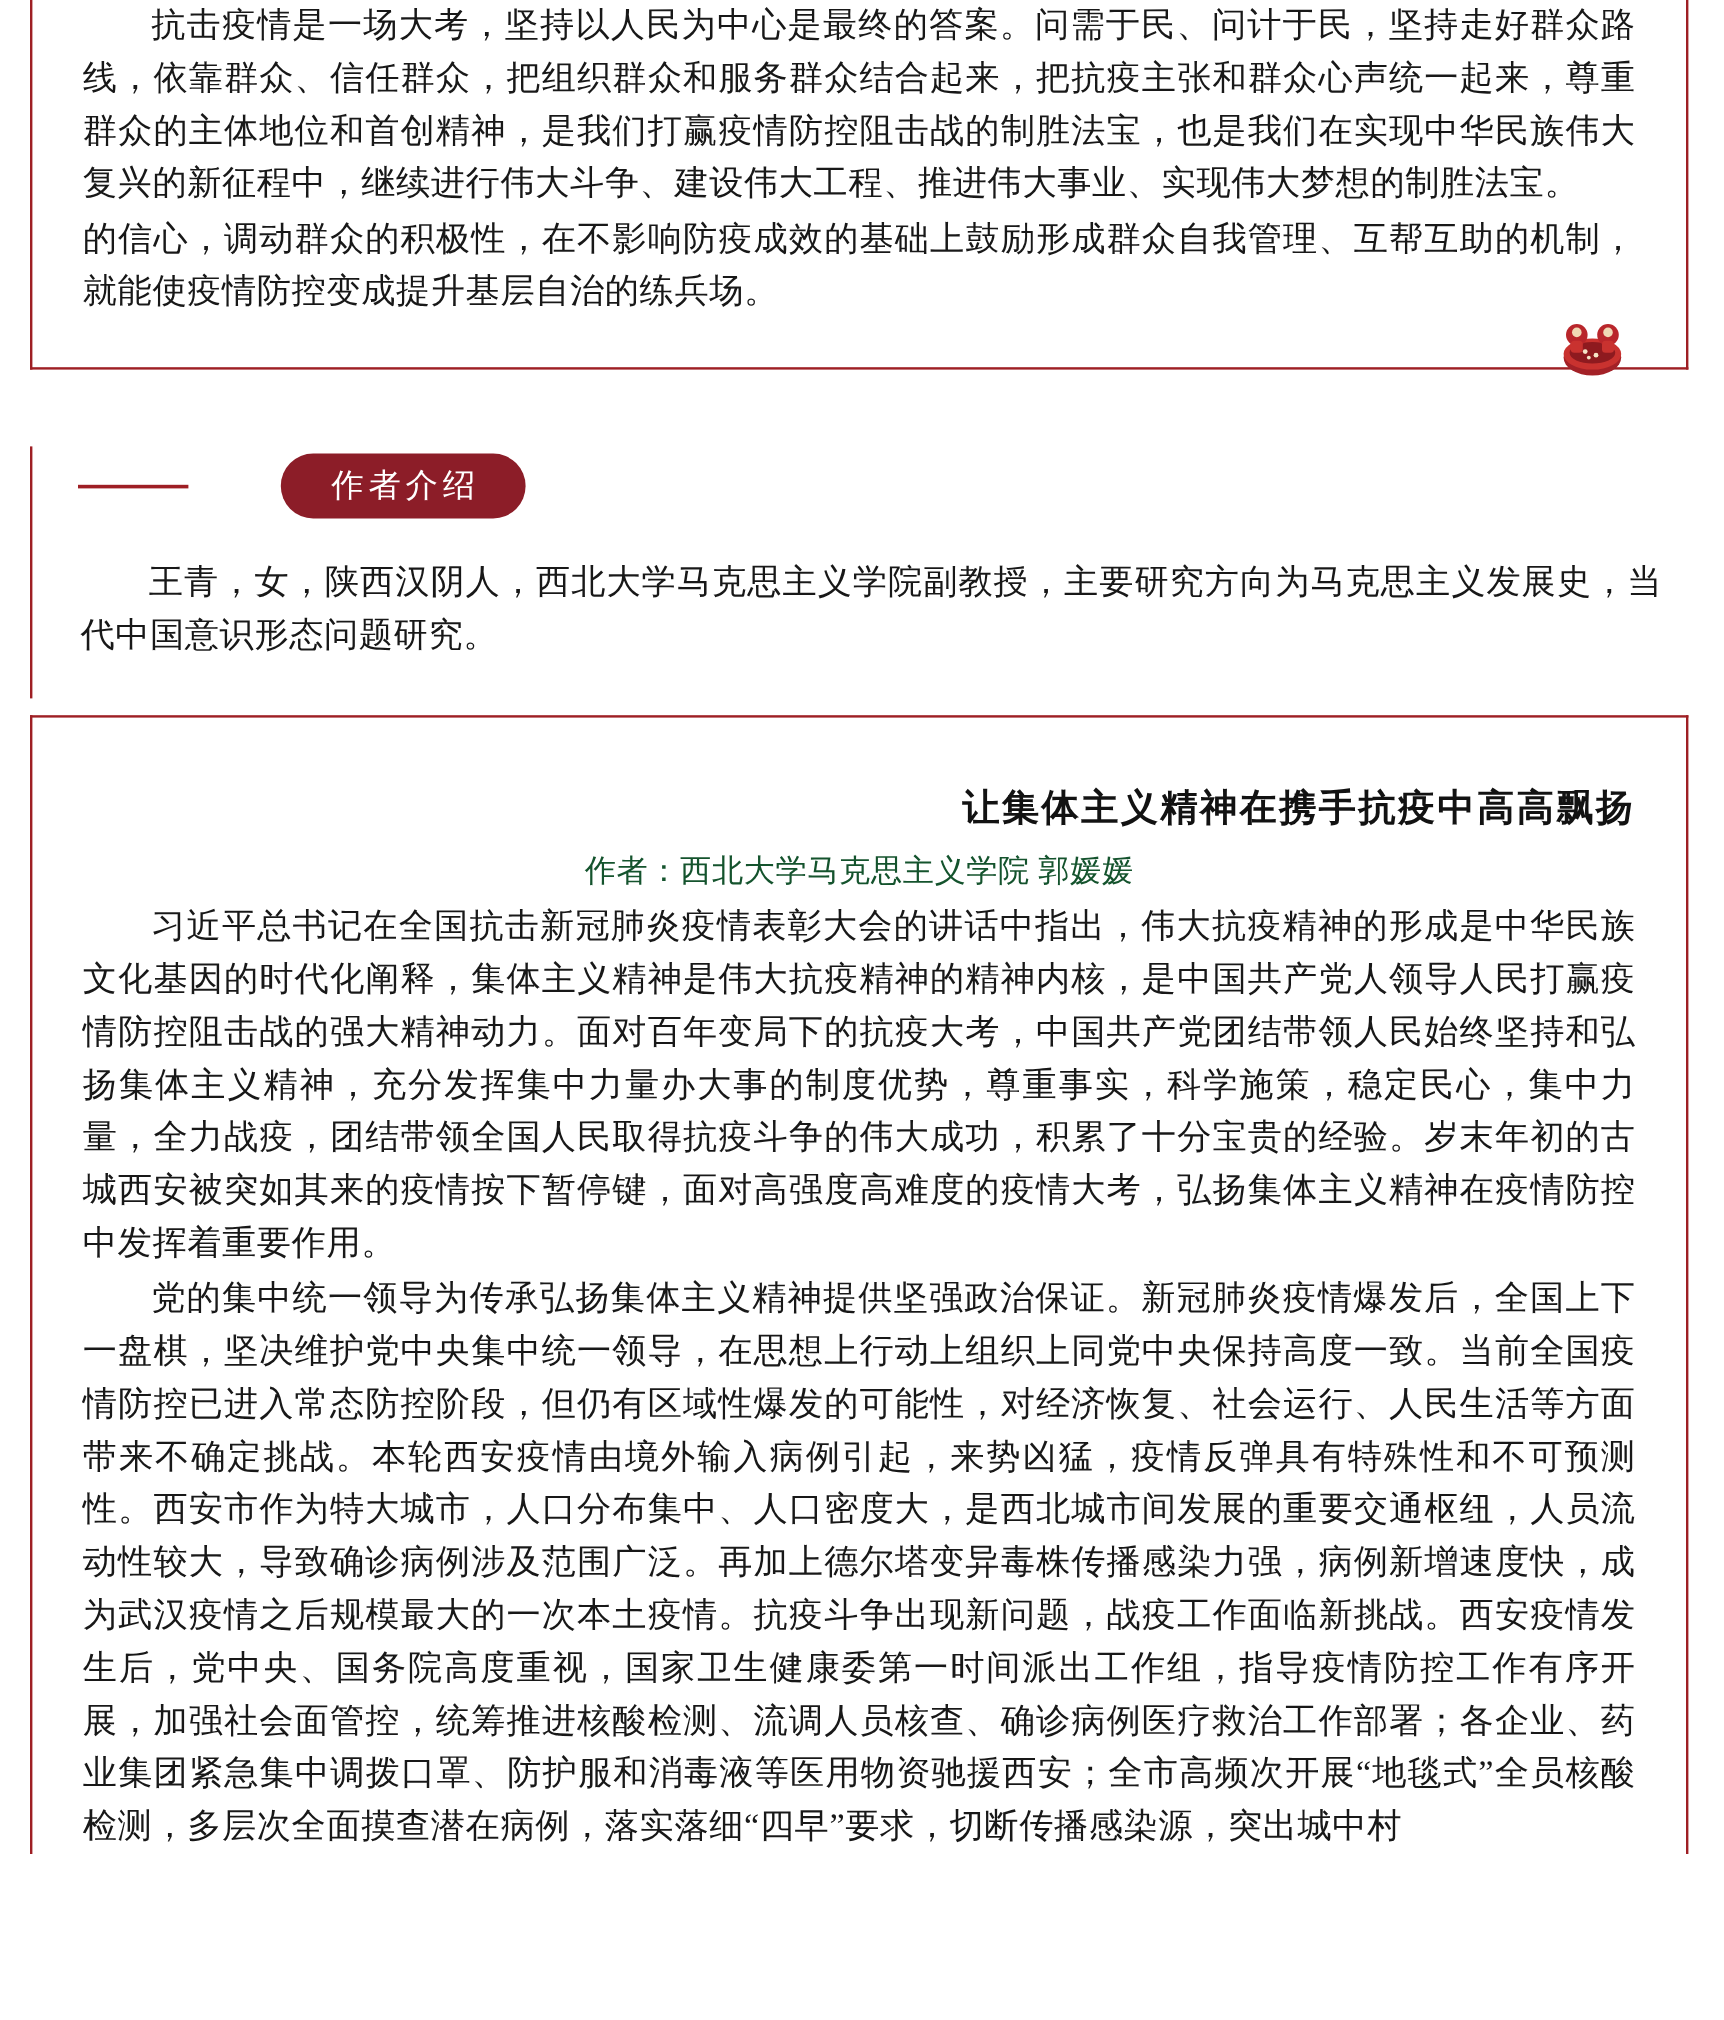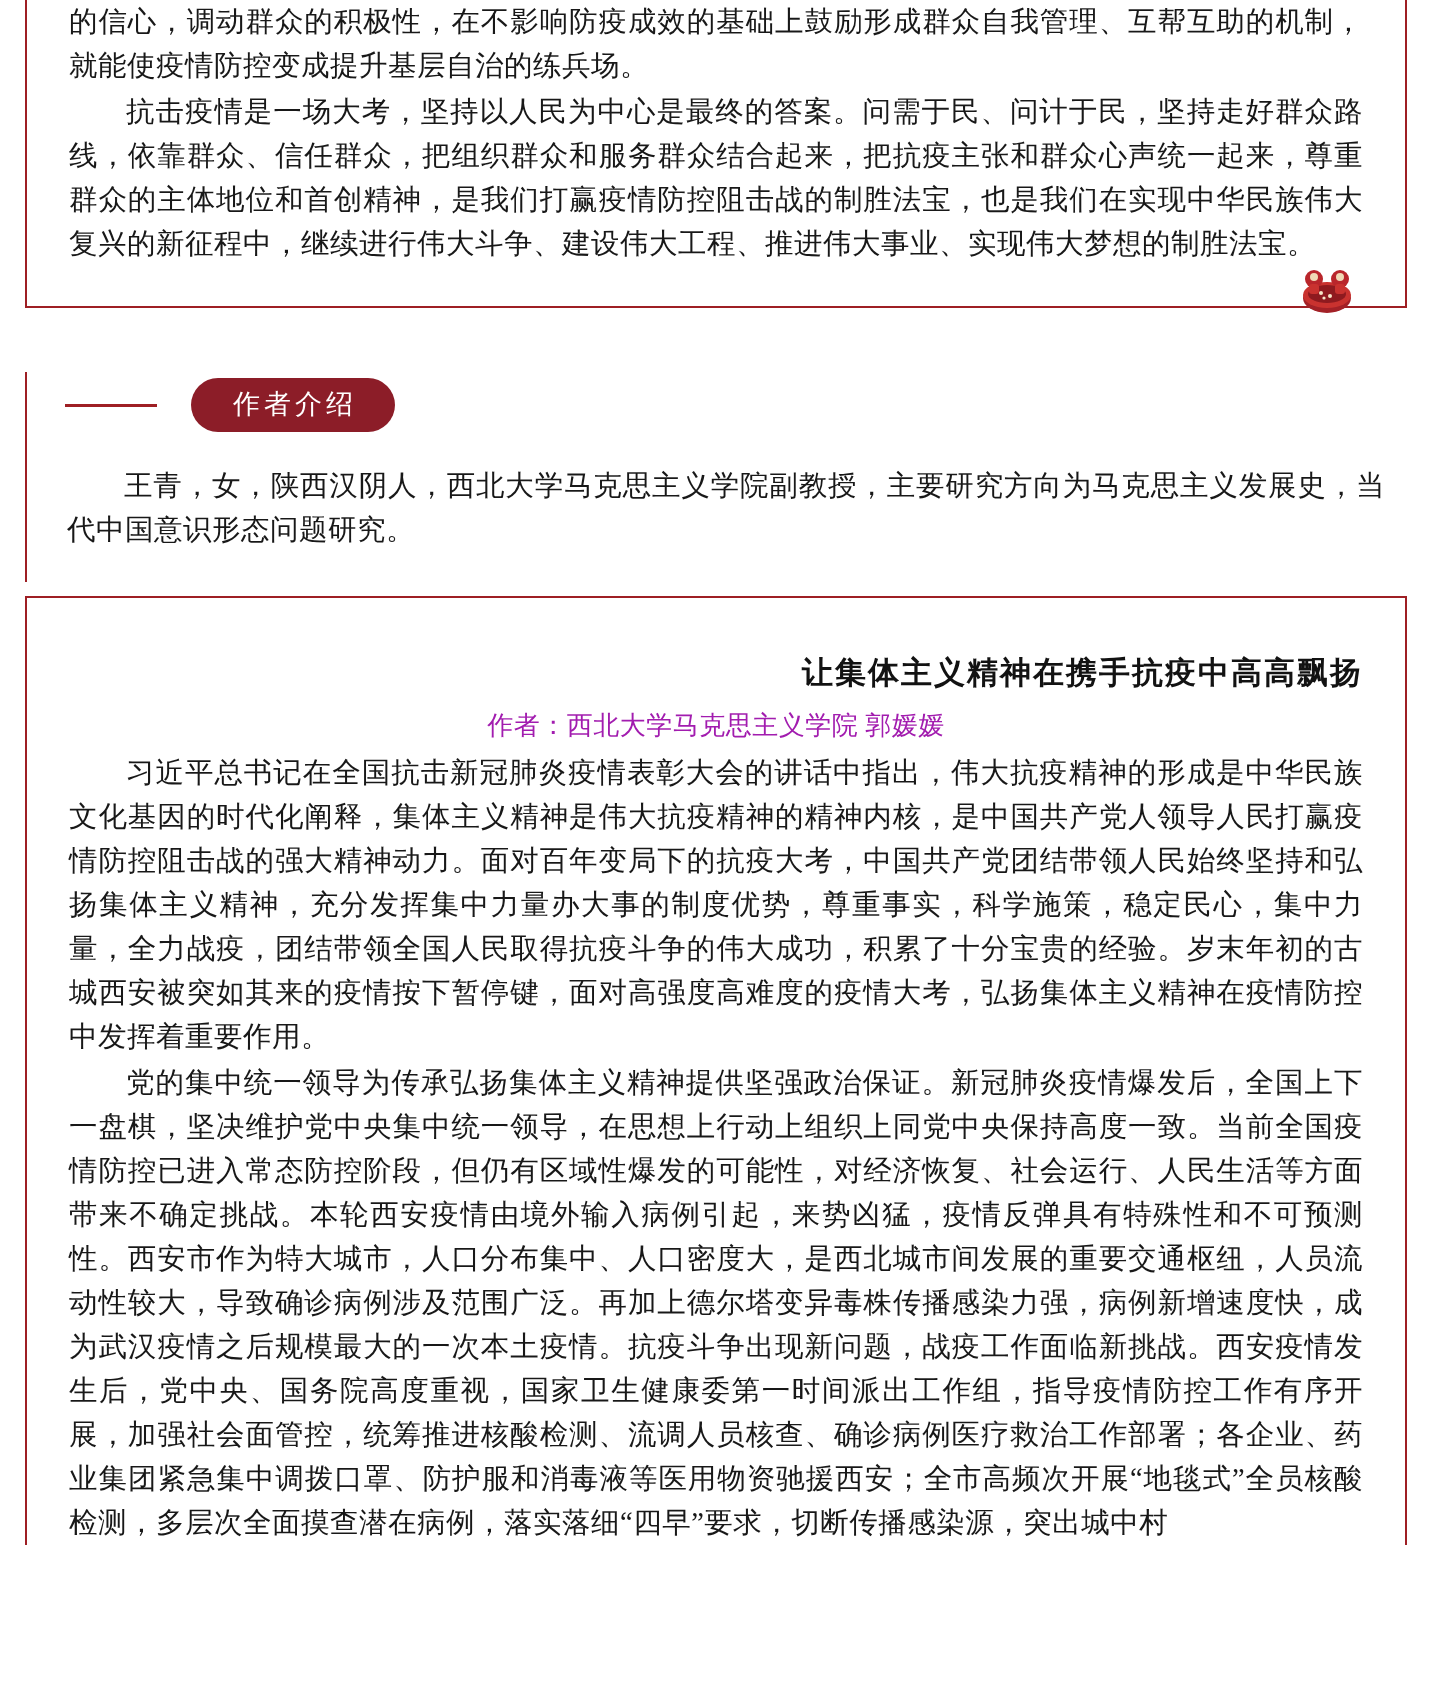--- a/index.html
+++ b/index.html
@@ -57,20 +57,21 @@
   .author-section {
     position: relative;
     margin-top: 68px;
     padding-left: 25px;
   }
   .heading-row {
     display: flex;
     align-items: center;
     height: 58px;
     padding-left: 40px;
+    gap: 43px;
   }
   .heading-rule {
     width: 92px;
     height: 3px;
     background: #9e1f24;
     margin-right: 34px;
   }
   .pill {
     background: #8c1d28;
     color: #ffffff;
@@ -110,32 +111,32 @@
     font-weight: bold;
     letter-spacing: 2px;
     color: #121212;
     margin: 0 0 14px 0;
     font-family: "Liberation Serif", serif;
   }
   .article-author {
     text-align: center;
     font-size: 26px;
     letter-spacing: 0.5px;
-    color: #a21caf;
+    color: #14532d;
     margin: 0 0 8px 0;
   }
 </style>
 </head>
 <body>
 
 <div class="page">
 
   <section class="box-top">
+    <p class="para indent">抗击疫情是一场大考，坚持以人民为中心是最终的答案。问需于民、问计于民，坚持走好群众路线，依靠群众、信任群众，把组织群众和服务群众结合起来，把抗疫主张和群众心声统一起来，尊重群众的主体地位和首创精神，是我们打赢疫情防控阻击战的制胜法宝，也是我们在实现中华民族伟大复兴的新征程中，继续进行伟大斗争、建设伟大工程、推进伟大事业、实现伟大梦想的制胜法宝。</p>
     <p class="para">的信心，调动群众的积极性，在不影响防疫成效的基础上鼓励形成群众自我管理、互帮互助的机制，就能使疫情防控变成提升基层自治的练兵场。</p>
-    <p class="para indent">抗击疫情是一场大考，坚持以人民为中心是最终的答案。问需于民、问计于民，坚持走好群众路线，依靠群众、信任群众，把组织群众和服务群众结合起来，把抗疫主张和群众心声统一起来，尊重群众的主体地位和首创精神，是我们打赢疫情防控阻击战的制胜法宝，也是我们在实现中华民族伟大复兴的新征程中，继续进行伟大斗争、建设伟大工程、推进伟大事业、实现伟大梦想的制胜法宝。</p>
 
     <svg class="stamp" viewBox="0 0 60 60">
       <ellipse cx="30" cy="36" rx="24" ry="15" fill="#a32127"></ellipse>
       <ellipse cx="30" cy="33" rx="24" ry="13" fill="#c9322f"></ellipse>
       <ellipse cx="30" cy="32" rx="19" ry="9" fill="#8e1a1f"></ellipse>
       <circle cx="17" cy="17" r="9" fill="#b9262b"></circle>
       <circle cx="43" cy="17" r="9" fill="#b9262b"></circle>
       <circle cx="17" cy="15" r="4" fill="#f0d9b5"></circle>
       <circle cx="43" cy="15" r="4" fill="#f0d9b5"></circle>
       <rect x="12" y="22" width="10" height="10" rx="3" fill="#c9322f"></rect>

